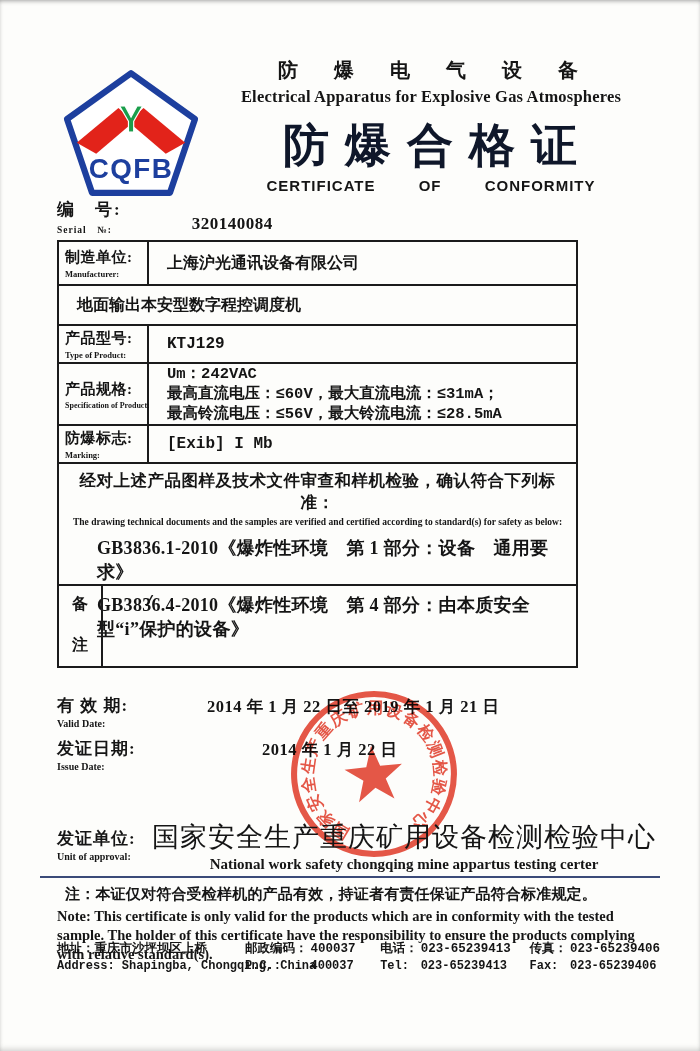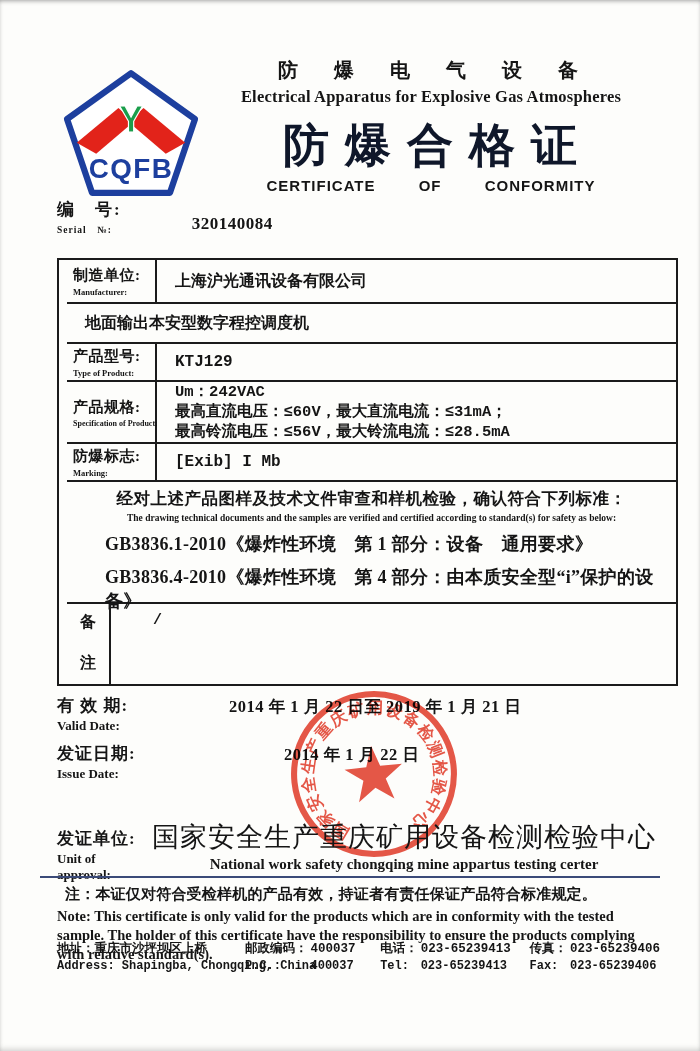--- a/index.html
+++ b/index.html
@@ -20,22 +20,22 @@
         color:#0f172a; letter-spacing:16px; padding-left:14px; margin-top:8px; white-space:nowrap; }
   .t4 { font-family:"Liberation Sans", sans-serif; font-weight:bold; font-size:15px;
         word-spacing:38px; letter-spacing:1px; margin-top:0; }
   
   .serial { position:absolute; top:198px; left:57px; display:flex; align-items:flex-start; }
   .ser-cn { font-weight:bold; font-size:17px; letter-spacing:2px; }
   .ser-en { font-weight:bold; font-size:9.5px; margin-top:3px; letter-spacing:1px; }
   .ser-val { font-size:17px; font-weight:bold; margin-left:70px; margin-top:16px;
              font-family:"Liberation Serif", serif; letter-spacing:.5px; }
   
-  .tbl { position:absolute; top:258px; left:57px; width:621px; border:2.5px solid #1b1b1b;
-         box-sizing:border-box;padding-left:8px; }
+  .tbl { position:absolute; top:240px; left:57px; width:521px; border:2.5px solid #1b1b1b;
+         box-sizing:border-box; }
   .trow { display:flex; box-sizing:border-box; }
   .trow + .trow { border-top:2px solid #1b1b1b; }
   .tlabel { width:90px; flex:0 0 auto; border-right:2px solid #1b1b1b; padding:3px 4px 2px 6px;
             box-sizing:border-box; display:flex; flex-direction:column; justify-content:center; }
   .lab-cn { font-weight:bold; font-size:15px; letter-spacing:.5px; white-space:nowrap; }
   .lab-en { font-weight:bold; font-size:8.5px; margin-top:2px; white-space:nowrap; }
   .tvalue { flex:1; display:flex; flex-direction:column; justify-content:center;
             padding-left:18px; font-family:"Liberation Mono","Liberation Sans",monospace;
             font-weight:bold; font-size:16px; }
   .vline { line-height:20px; font-size:15.5px; }
@@ -43,24 +43,24 @@
   .std-cn { text-align:center; font-weight:bold; font-size:16.5px; letter-spacing:.5px; }
   .std-en { text-align:center; font-weight:bold; font-size:9.5px; margin-top:3px; }
   .std-line { font-weight:bold; font-size:18px; margin:9px 0 0 28px; letter-spacing:.3px; }
   .remark .tlabel { width:44px; justify-content:space-between; align-items:center;
                     padding:8px 0 10px 0; }
   .remark .lab-big { font-weight:bold; font-size:16px; }
   .remark .tvalue { justify-content:flex-start; padding-top:8px; padding-left:42px;
                     font-size:15px; }
   
   .dates { position:absolute; top:694px; left:57px; right:45px; }
-  .drow { display:flex; margin-bottom:8px;gap:22px; }
+  .drow { display:flex; margin-bottom:8px; }
   .dlabel { width:150px; flex:0 0 auto; }
   .dlab-cn { font-weight:bold; font-size:17px; letter-spacing:1px; }
-  .dlab-en { font-weight:bold; font-size:13px; margin-top:1px; }
+  .dlab-en { font-weight:bold; font-size:10px; margin-top:1px; }
   .dval { font-weight:bold; font-size:16.5px; padding-top:2px; letter-spacing:.5px; }
   .dval.issue { margin-left:55px; }
   
   .stamp { position:absolute; left:288px; top:688px; width:172px; height:172px;
            opacity:.85; mix-blend-mode:multiply; transform:rotate(-6deg); pointer-events:none; }
   
   .approval { position:absolute; top:819px; left:57px; right:45px; display:flex; }
   .aplabel { width:95px; flex:0 0 auto; padding-top:8px; }
   .apbody { flex:1; text-align:center; }
   .ap-cn { font-size:27px; letter-spacing:1px; white-space:nowrap; }

